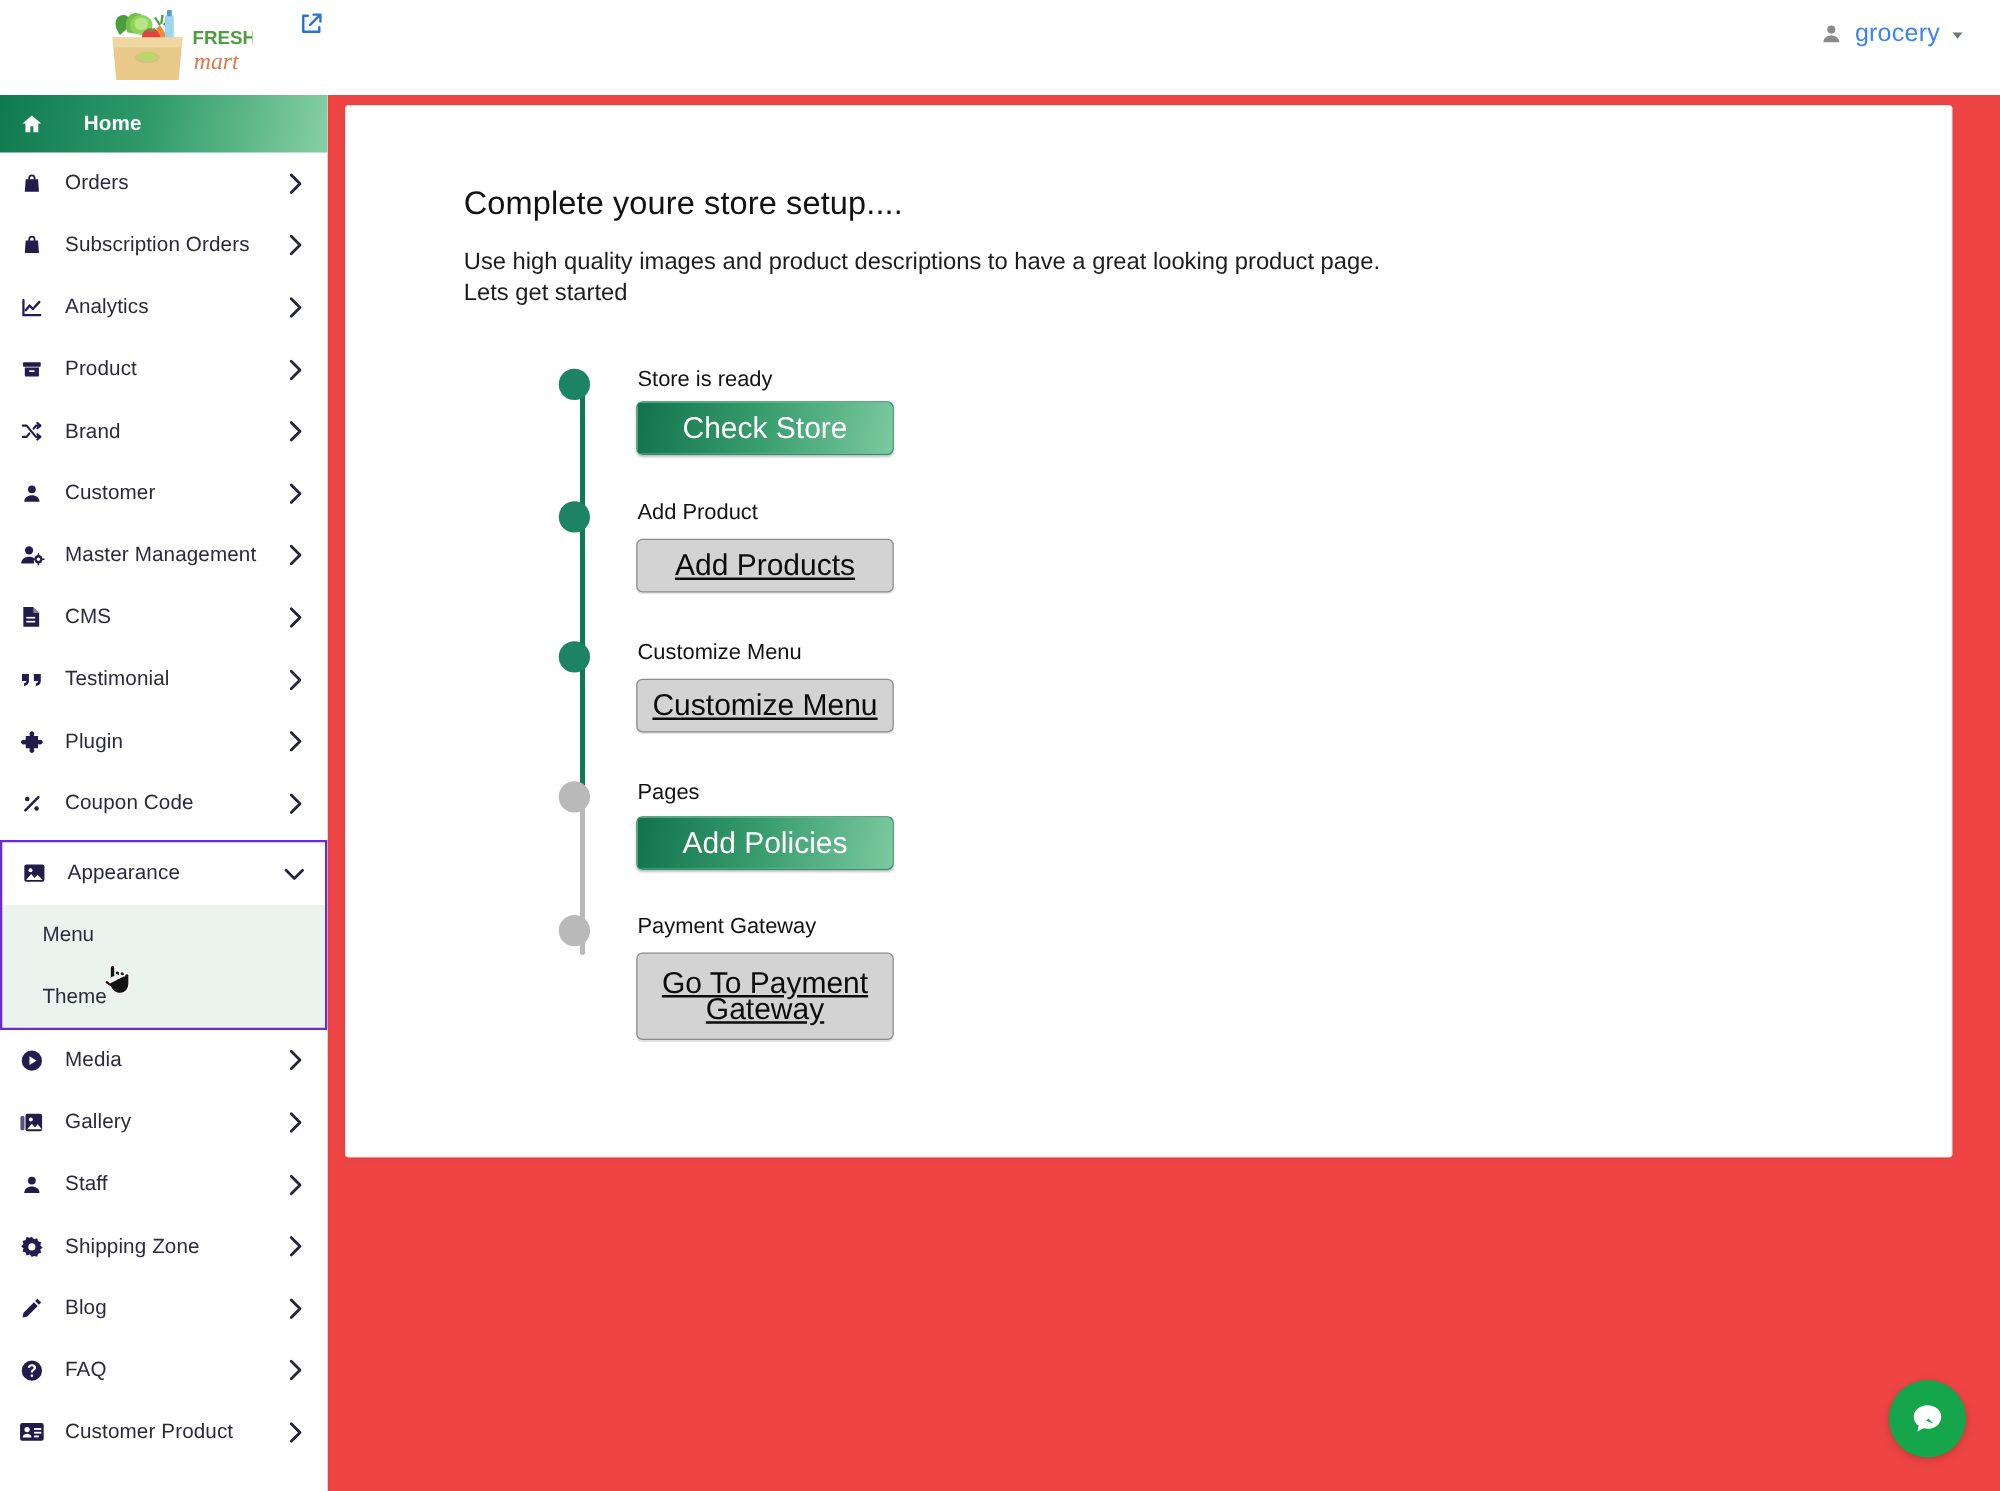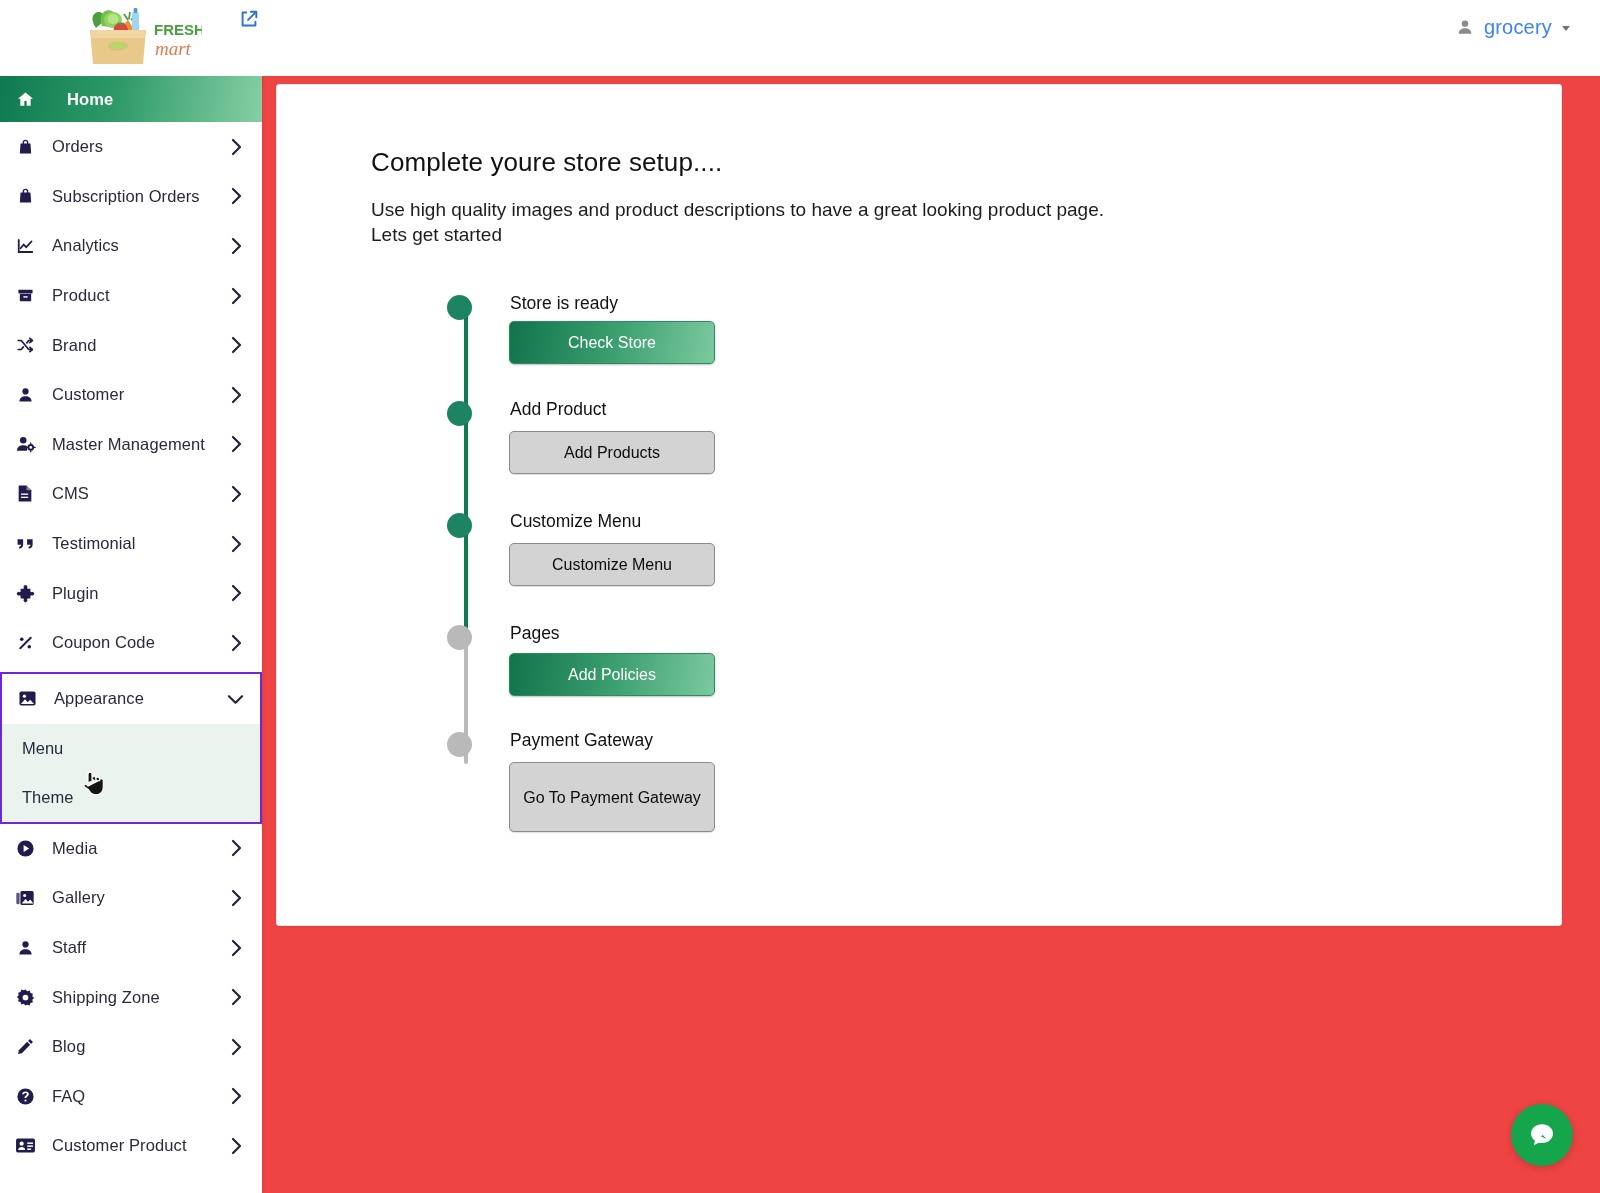--- a/index.html
+++ b/index.html
@@ -68,21 +68,21 @@
   
   .appearance-group {
     position: relative;
     border: 2px solid #6d28d9;
     margin-top: 4px;
   }
   .appearance-group .nav-item { height: 50px; background:#fff; }
   .submenu { background: #eaf3ee; }
   .sub-item {
     display: flex; align-items: center; height: 49px;
-    padding-left: 20px; font-size: 16.5px; color: #2a2a3c; cursor: pointer;
+    padding-left: 32px; font-size: 16.5px; color: #2a2a3c; cursor: pointer;
     position: relative;
   }
   .cursor-hand {
     position: absolute; left: 82px; top: 768px; width: 26px; height: 32px;
     pointer-events: none; z-index: 40;
   }
 
   
   .main {
     position: absolute; top: 76px; left: 262px;
@@ -119,33 +119,34 @@
     border-radius: 50%; background: #b9b9b9; z-index: 2;
   }
   .tl-dot.done { background: #1c8462; }
   .tl-label {
     position: absolute; left: 63px;
     font-size: 17.5px; color: #121212; font-weight: 500; white-space: nowrap;
   }
   .tl-btn {
     position: absolute; left: 62px;
     width: 206px; height: 43px;
-    font-size: 16px; font-family: "Liberation Sans", sans-serif;
+    font-size: 24px; font-family: "Liberation Sans", sans-serif;
     cursor: pointer; border-radius: 5px;
     display: flex; align-items: center; justify-content: center;
     text-align: center; line-height: 21px;
   }
   .tl-btn.primary {
     background: linear-gradient(100deg,#12734c 0%,#3a9e6e 50%,#7bc99f 100%);
     color: #ffffff; border: 1px solid #2b8c61;
     box-shadow: 0 1px 2px rgba(0,0,0,.25);
   }
   .tl-btn.secondary {
     background: #d3d3d3; color: #0c0c0c; border: 1px solid #8c8c8c;
     box-shadow: 0 1px 1px rgba(0,0,0,.12);
+    text-decoration: underline;
   }
   .tl-btn.tall { height: 70px; }
 
   
   .chat-fab {
     position: absolute; right: 27px; bottom: 27px;
     width: 62px; height: 62px; border-radius: 50%;
     background: #15a54a; cursor: pointer; z-index: 50;
     display: flex; align-items: center; justify-content: center;
     box-shadow: 0 2px 8px rgba(0,0,0,.18);

